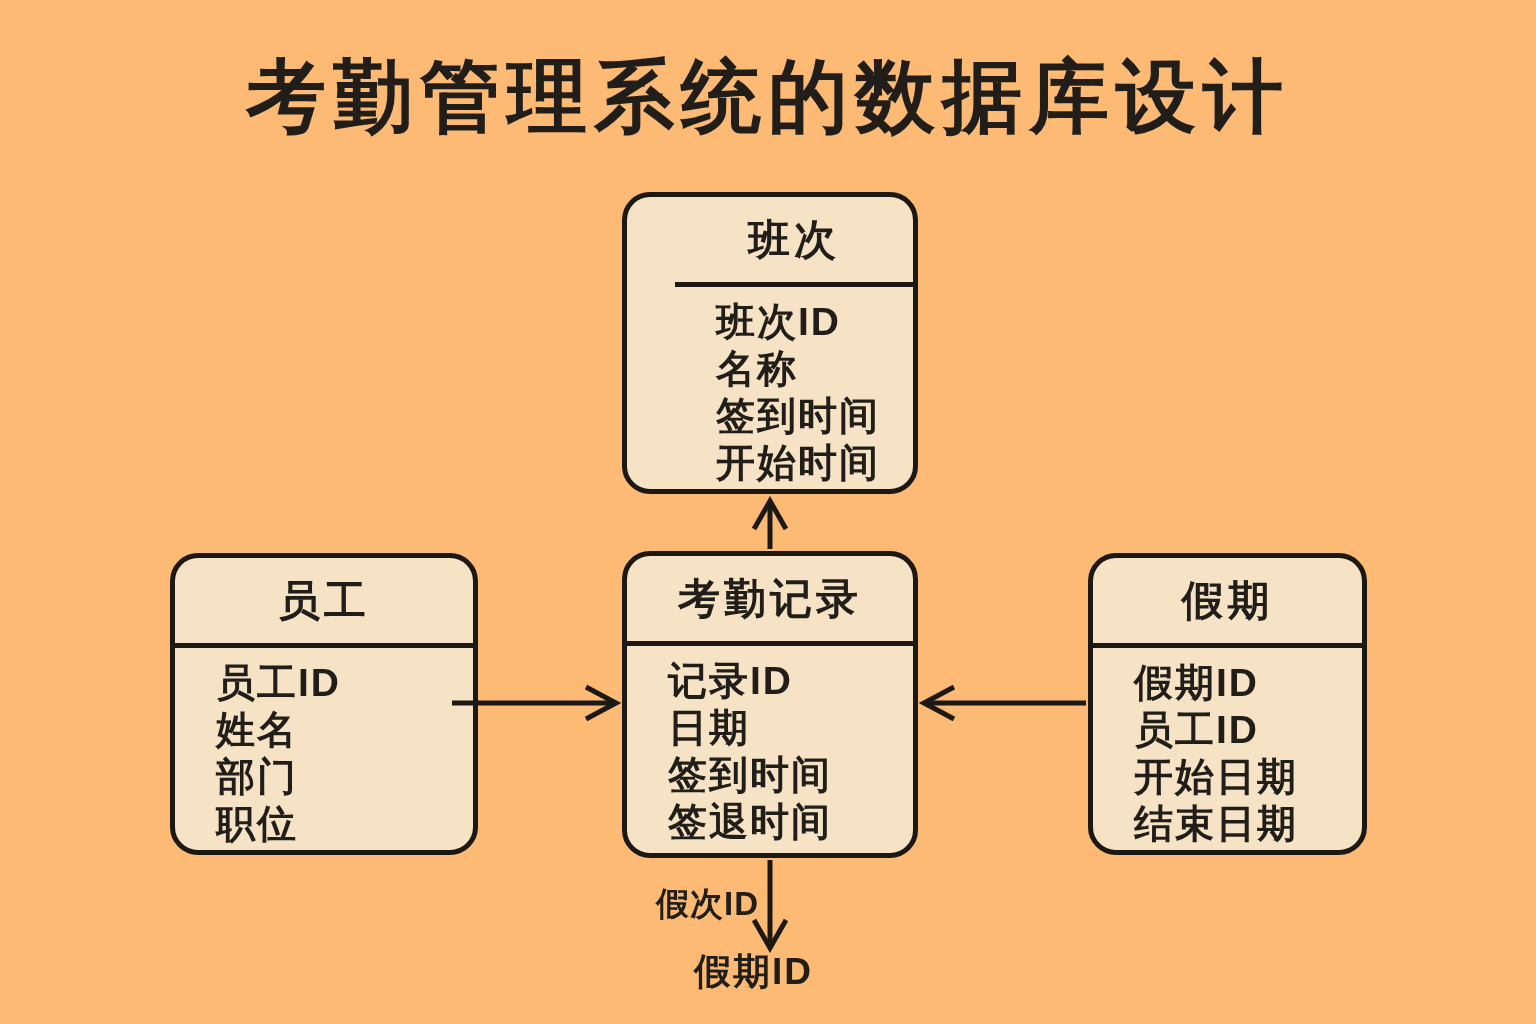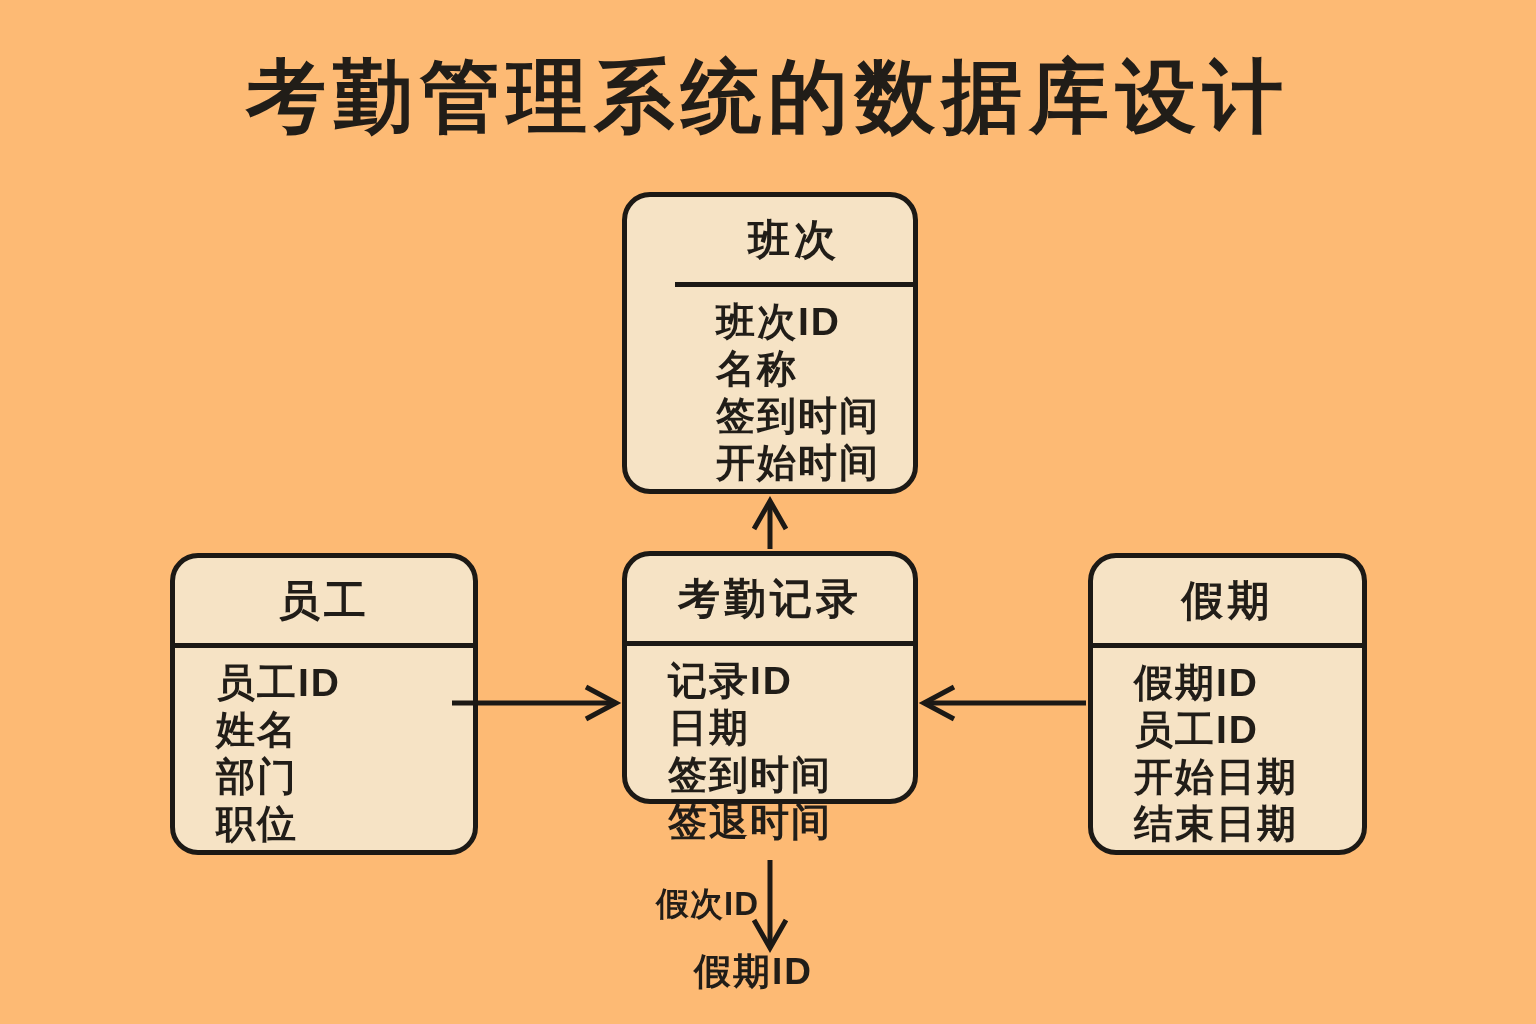--- a/index.html
+++ b/index.html
@@ -46,21 +46,21 @@
   }
   .field {
     font-size: 39px;
     font-weight: 700;
     line-height: 47px;
     letter-spacing: 2px;
     white-space: nowrap;
   }
   #entity-shift      { left: 622px;  top: 192px; width: 296px; height: 302px; padding-left: 48px; }
   #entity-employee   { left: 170px;  top: 553px; width: 308px; height: 302px; }
-  #entity-attendance { left: 622px;  top: 551px; width: 296px; height: 253px; }
+  #entity-attendance { left: 622px;  top: 551px; width: 296px; height: 307px; }
   #entity-holiday    { left: 1088px; top: 553px; width: 279px; height: 302px; }
   .arrows {
     position: absolute;
     left: 0; top: 0;
     width: 1536px; height: 1024px;
     pointer-events: none;
   }
   .arrows line, .arrows polyline {
     stroke: #1C1915;
     stroke-width: 5;

